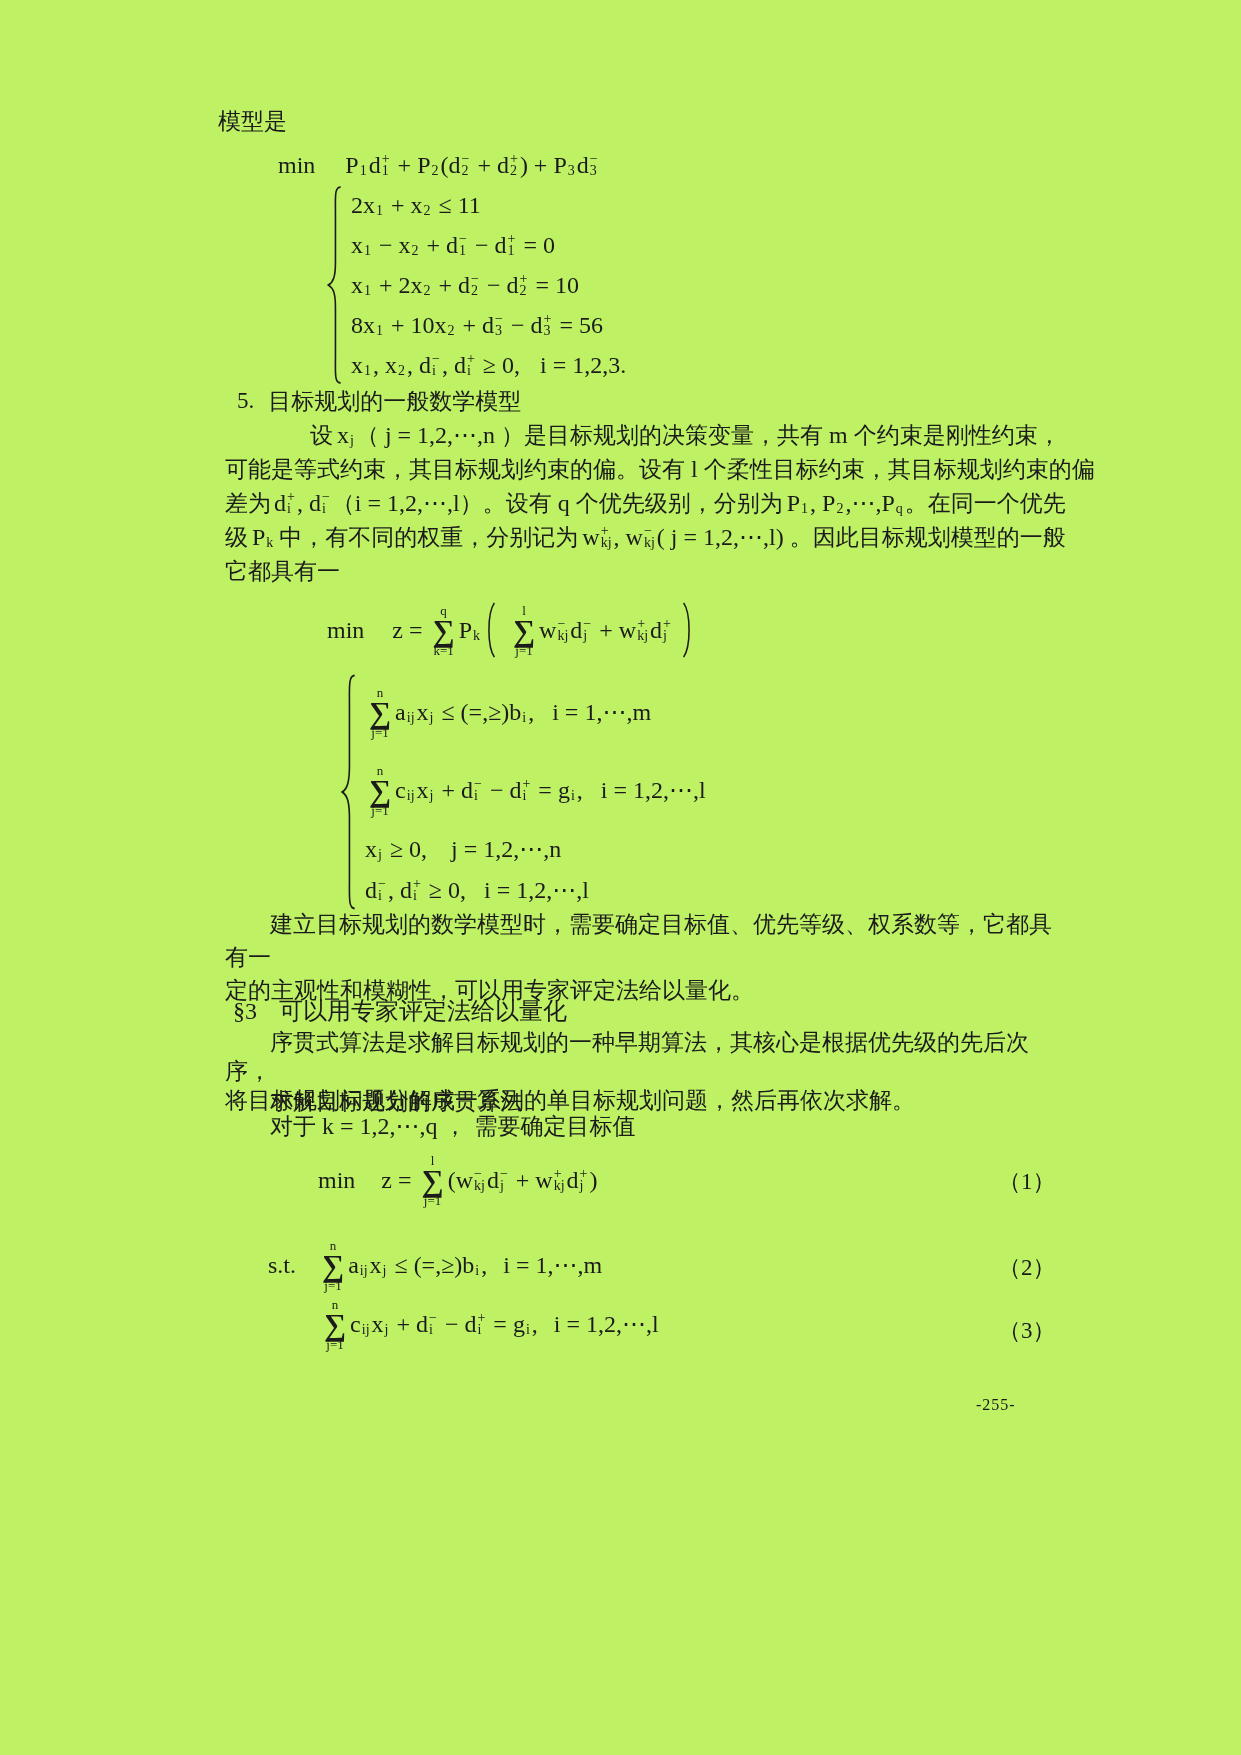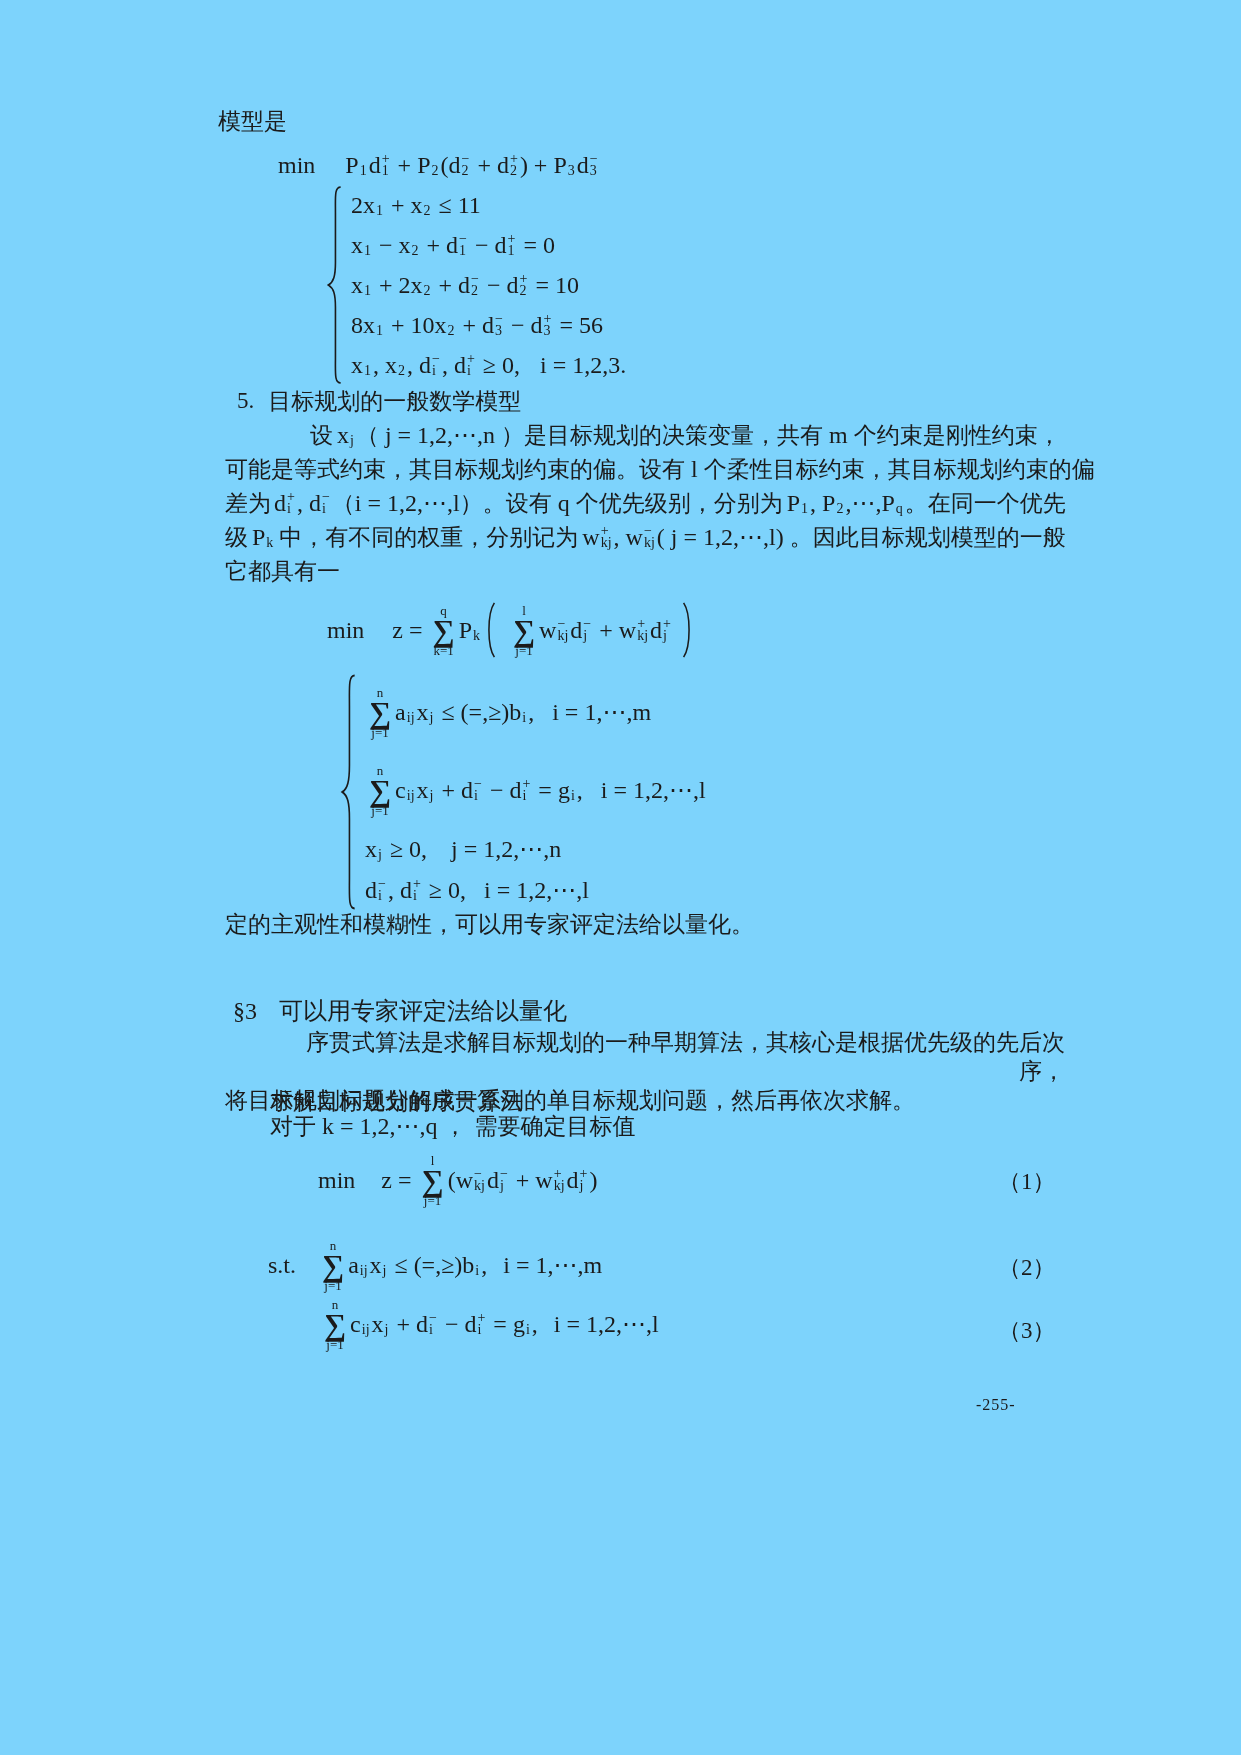--- a/index.html
+++ b/index.html
@@ -1,17 +1,17 @@
 <!DOCTYPE html>
 <html><head>
 <meta charset="utf-8">
 <style>
   html,body{margin:0;padding:0;background:#e8e8e8;}
   .page{
-    position:relative; width:1241px; height:1755px; background:#7dd3fc;
+    position:relative; width:1241px; height:1755px; background:#bef264;
     font-family:"Liberation Serif","DejaVu Serif",serif; color:#1b1b1b;
     overflow:hidden; margin:0 auto;
   }
   .abs{position:absolute;}
   
   .frow{display:flex; align-items:center; white-space:pre;}
   .cjk{font-size:23px;}
   .mtxt{font-size:24px;}
   .msp{display:inline-block; height:1px;}
   .mtok{display:inline-flex; align-items:center;}
@@ -37,21 +37,21 @@
   #sys2 .srow:nth-child(4){height:42px;}
   .h5{left:237px; top:388px; height:26px; display:flex; gap:14px; font-size:23px; align-items:center;}
   .para1{left:225px; top:418px; width:845px;}
   .pline{height:34px;}
   .pl1{padding-left:85px;}
   .f2{left:327px; top:598px; height:64px;}
   .para2{left:225px; top:908px; width:840px; font-size:23px; line-height:33px;}
   .p2l1{text-indent:45px;}
   .h3{left:233px; top:998px; height:26px; display:flex; gap:22px; font-size:24px; align-items:center;}
   .para3{left:225px; top:1028px; width:840px; font-size:23px; line-height:29px;}
-  .p3l1{text-indent:45px;text-align:right;}
+  .p3l1{text-indent:45px;}
   .algol{left:270px; top:1086px; font-size:23px; height:24px;}
   .forall{left:270px; top:1112px; height:28px;text-align:center;}
   .eq{left:0; width:1241px;}
   #eq1{top:1148px;} #eq1 .eqbody{left:318px; height:64px;}
   #eq2{top:1226px;} #eq2 .eqbody{left:268px; height:78px;}
   #eq3{top:1285px;} #eq3 .eqbody{left:320px; height:78px;}
   .eqbody{position:absolute;}
   .eqnum{position:absolute; left:998px; font-size:23px;}
   #eq1 .eqnum{top:18px;} #eq2 .eqnum{top:26px;} #eq3 .eqnum{top:30px;}
   .pageno{left:976px; top:1396px; font-size:16px; letter-spacing:1px;}
@@ -104,20 +104,21 @@
     </svg>
     <div class="rows">
       <div class="srow frow"><span class="msum"><span class="mlim">n</span><span class="msig">∑</span><span class="mlim">j=1</span></span><span class="mtok"><span class="mbase">a</span><span class="mss"><span class="msup">&nbsp;</span><span class="msub">ij</span></span></span><span class="mtok"><span class="mbase">x</span><span class="mss"><span class="msup">&nbsp;</span><span class="msub">j</span></span></span><span class="mtxt"> ≤ (=,≥)</span><span class="mtok"><span class="mbase">b</span><span class="mss"><span class="msup">&nbsp;</span><span class="msub">i</span></span></span><span class="mtxt">,</span><span class="msp" style="width: 18px;"></span><span class="mtxt">i = 1,⋯,m</span></div>
       <div class="srow frow"><span class="msum"><span class="mlim">n</span><span class="msig">∑</span><span class="mlim">j=1</span></span><span class="mtok"><span class="mbase">c</span><span class="mss"><span class="msup">&nbsp;</span><span class="msub">ij</span></span></span><span class="mtok"><span class="mbase">x</span><span class="mss"><span class="msup">&nbsp;</span><span class="msub">j</span></span></span><span class="mtxt"> + </span><span class="mtok"><span class="mbase">d</span><span class="mss"><span class="msup">−</span><span class="msub">i</span></span></span><span class="mtxt"> − </span><span class="mtok"><span class="mbase">d</span><span class="mss"><span class="msup">+</span><span class="msub">i</span></span></span><span class="mtxt"> = </span><span class="mtok"><span class="mbase">g</span><span class="mss"><span class="msup">&nbsp;</span><span class="msub">i</span></span></span><span class="mtxt">,</span><span class="msp" style="width: 18px;"></span><span class="mtxt">i = 1,2,⋯,l</span></div>
       <div class="srow frow"><span class="mtok"><span class="mbase">x</span><span class="mss"><span class="msup">&nbsp;</span><span class="msub">j</span></span></span><span class="mtxt"> ≥ 0,</span><span class="msp" style="width: 24px;"></span><span class="mtxt">j = 1,2,⋯,n</span></div>
       <div class="srow frow"><span class="mtok"><span class="mbase">d</span><span class="mss"><span class="msup">−</span><span class="msub">i</span></span></span><span class="mtxt">, </span><span class="mtok"><span class="mbase">d</span><span class="mss"><span class="msup">+</span><span class="msub">i</span></span></span><span class="mtxt"> ≥ 0,</span><span class="msp" style="width: 18px;"></span><span class="mtxt">i = 1,2,⋯,l</span></div>
     </div>
   </div>
 
   <div class="abs para2">
+    <div class="p2l1">建立目标规划的数学模型时，需要确定目标值、优先等级、权系数等，它都具有一</div>
     <div>定的主观性和模糊性，可以用专家评定法给以量化。</div>
   </div>
 
   <div class="abs h3">
     <span>§3</span>
       <span>可以用专家评定法给以量化</span>
   </div>
 
   <div class="abs para3">
     <div class="p3l1">序贯式算法是求解目标规划的一种早期算法，其核心是根据优先级的先后次序，</div>

